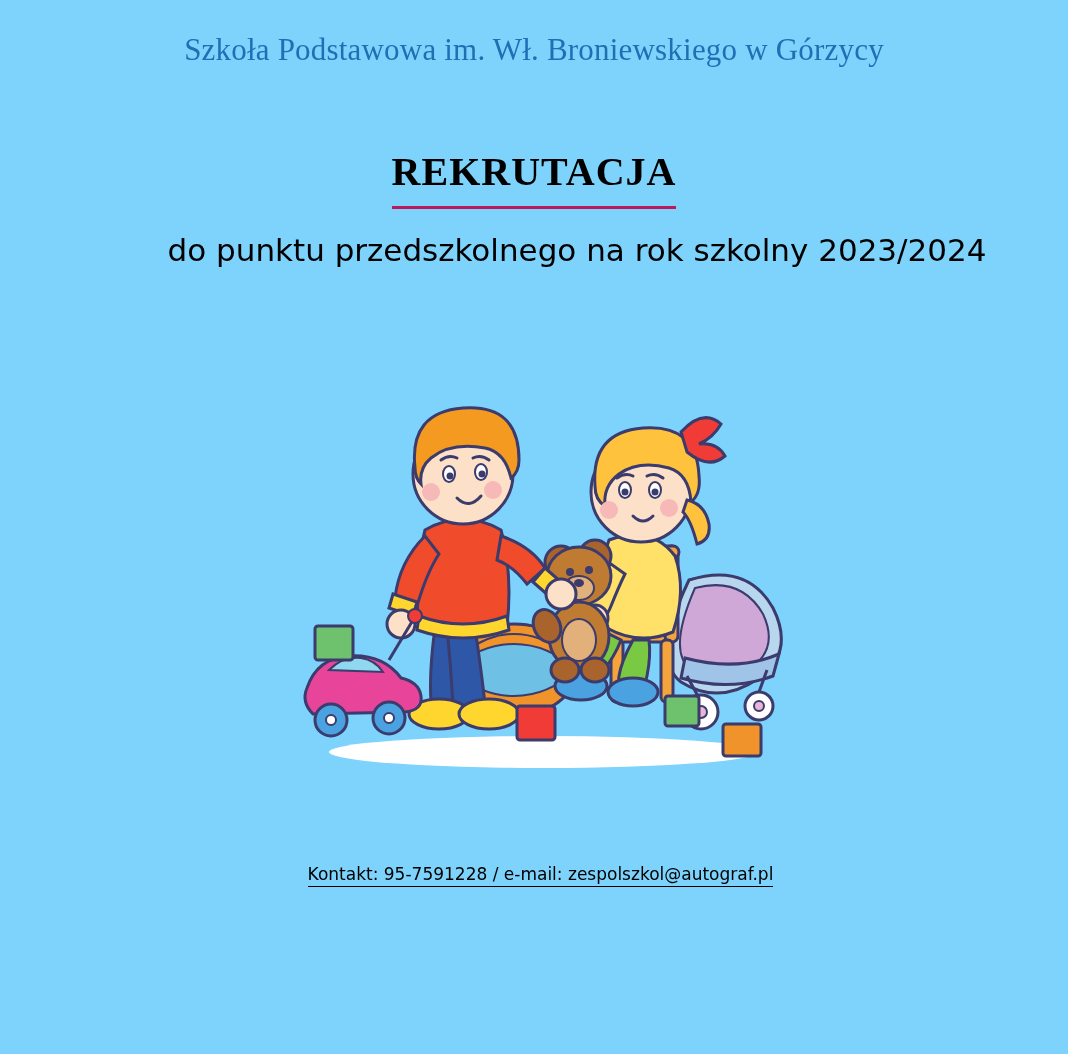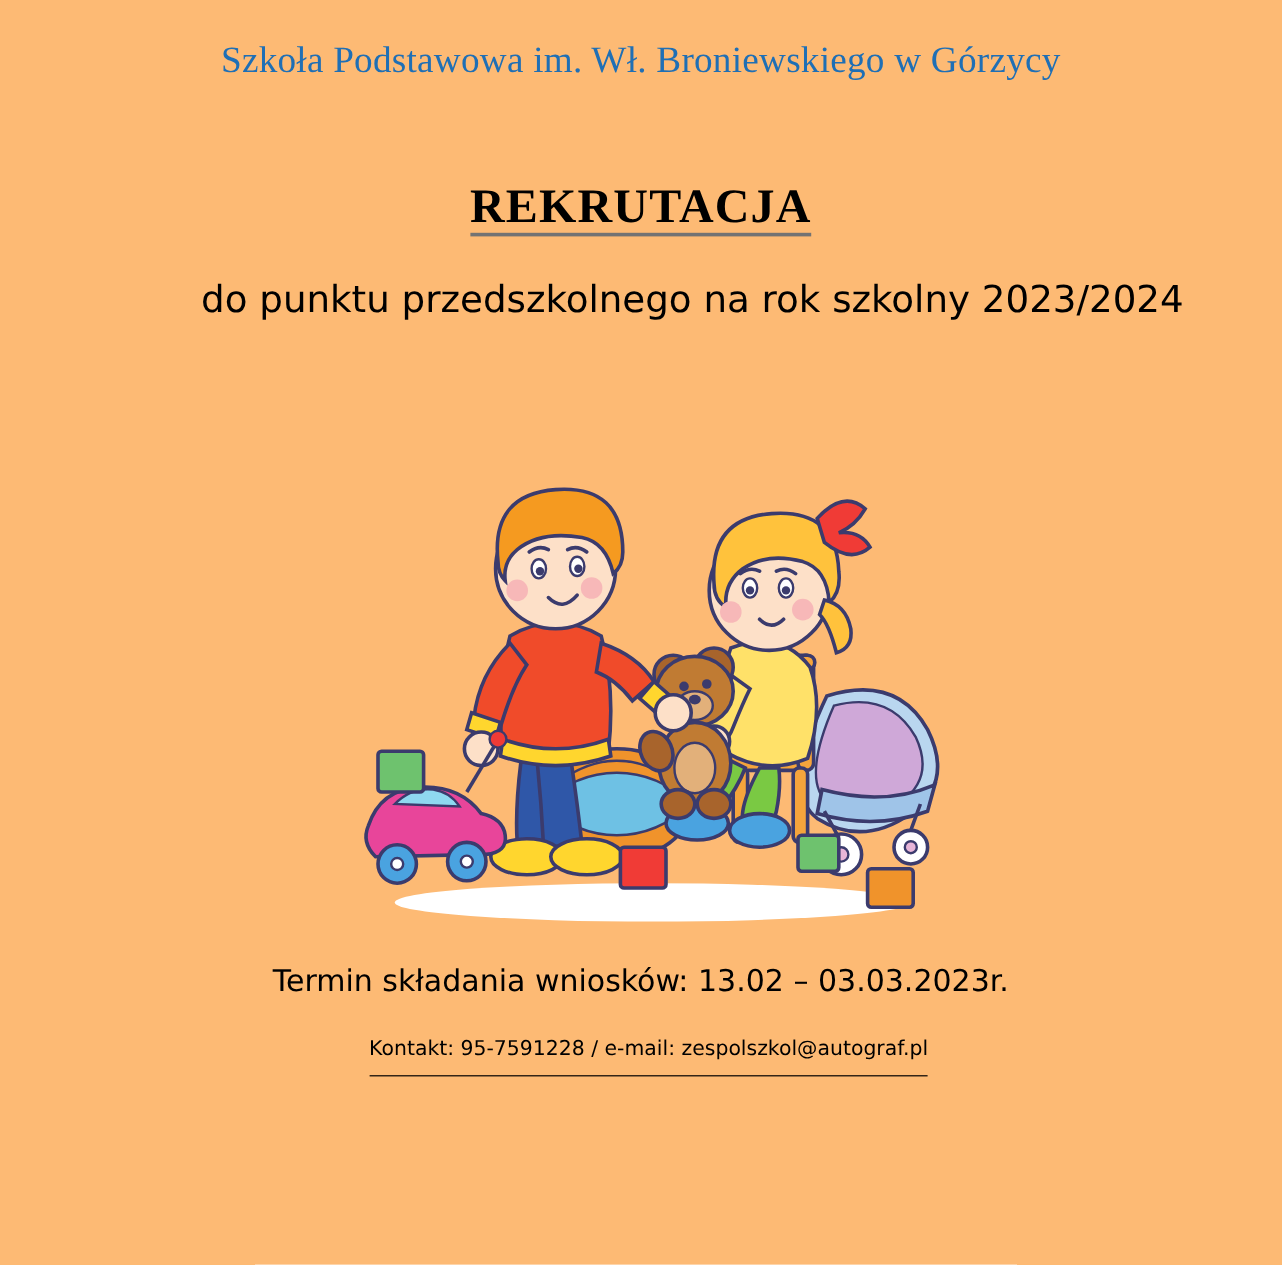--- a/index.html
+++ b/index.html
@@ -11,21 +11,21 @@
     width: 1068px;
     height: 1054px;
     font-family: "Liberation Sans", sans-serif;
     color: #000000;
     overflow: hidden;
   }
   .page {
     position: relative;
     width: 1068px;
     height: 1054px;
-    background: #fdba74;
+    background: #7dd3fc;
   }
 
   .school-header {
     position: absolute;
     top: 32px;
     left: 0;
     width: 1068px;
     text-align: center;
     font-family: "Liberation Serif", serif;
     font-size: 31px;
@@ -39,22 +39,22 @@
     left: 0;
     width: 1068px;
     text-align: center;
     font-family: "Liberation Serif", serif;
     font-weight: bold;
     font-size: 40px;
     color: #000000;
     letter-spacing: 1px;
   }
   .title span {
-    border-bottom: 3px solid #737373;
-    padding-bottom: 0;
+    border-bottom: 3px solid #be185d;
+    padding-bottom: 12px;
   }
 
   .subtitle {
     position: absolute;
     top: 232px;
     left: 0;
     width: 1068px;
     text-align: center;
     font-family: "DejaVu Sans", sans-serif;
     font-size: 31px;
@@ -91,21 +91,21 @@
     top: 864px;
     left: 0;
     width: 1068px;
     text-align: center;
     font-family: "DejaVu Sans", sans-serif;
     font-size: 17px;
     color: #000000;
   }
   .contact span {
     border-bottom: 1px solid #000;
-    padding-bottom: 12px;
+    padding-bottom: 2px;
     margin-left: 13px;
   }
 </style>
 </head>
 <body>
 
 <div class="page">
 
   <div class="school-header">Szkoła Podstawowa im. Wł. Broniewskiego w Górzycy</div>
 
@@ -237,19 +237,18 @@
 
       <g>
         <rect x="26" y="286" width="38" height="34" rx="3" fill="#6ec26e" stroke="#3b3b6d" stroke-width="3"></rect>
         <rect x="228" y="366" width="38" height="34" rx="3" fill="#f03b36" stroke="#3b3b6d" stroke-width="3"></rect>
         <rect x="376" y="356" width="34" height="30" rx="3" fill="#6ec26e" stroke="#3b3b6d" stroke-width="3"></rect>
         <rect x="434" y="384" width="38" height="32" rx="3" fill="#f0932b" stroke="#3b3b6d" stroke-width="3"></rect>
       </g>
     </svg>
   </div>
 
-  <div class="deadline">Termin składania wniosków: 13.02 – 03.03.2023r.</div>
 
   <div class="contact">
     <span>Kontakt: 95-7591228 / e-mail: zespolszkol@autograf.pl</span>
   </div>
 
 </div>
 
 </body></html>

